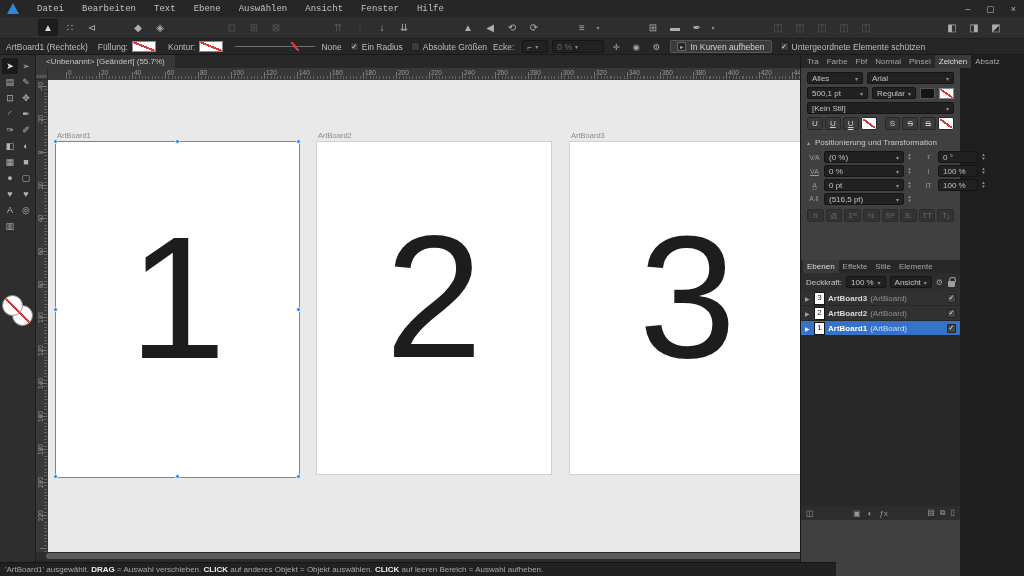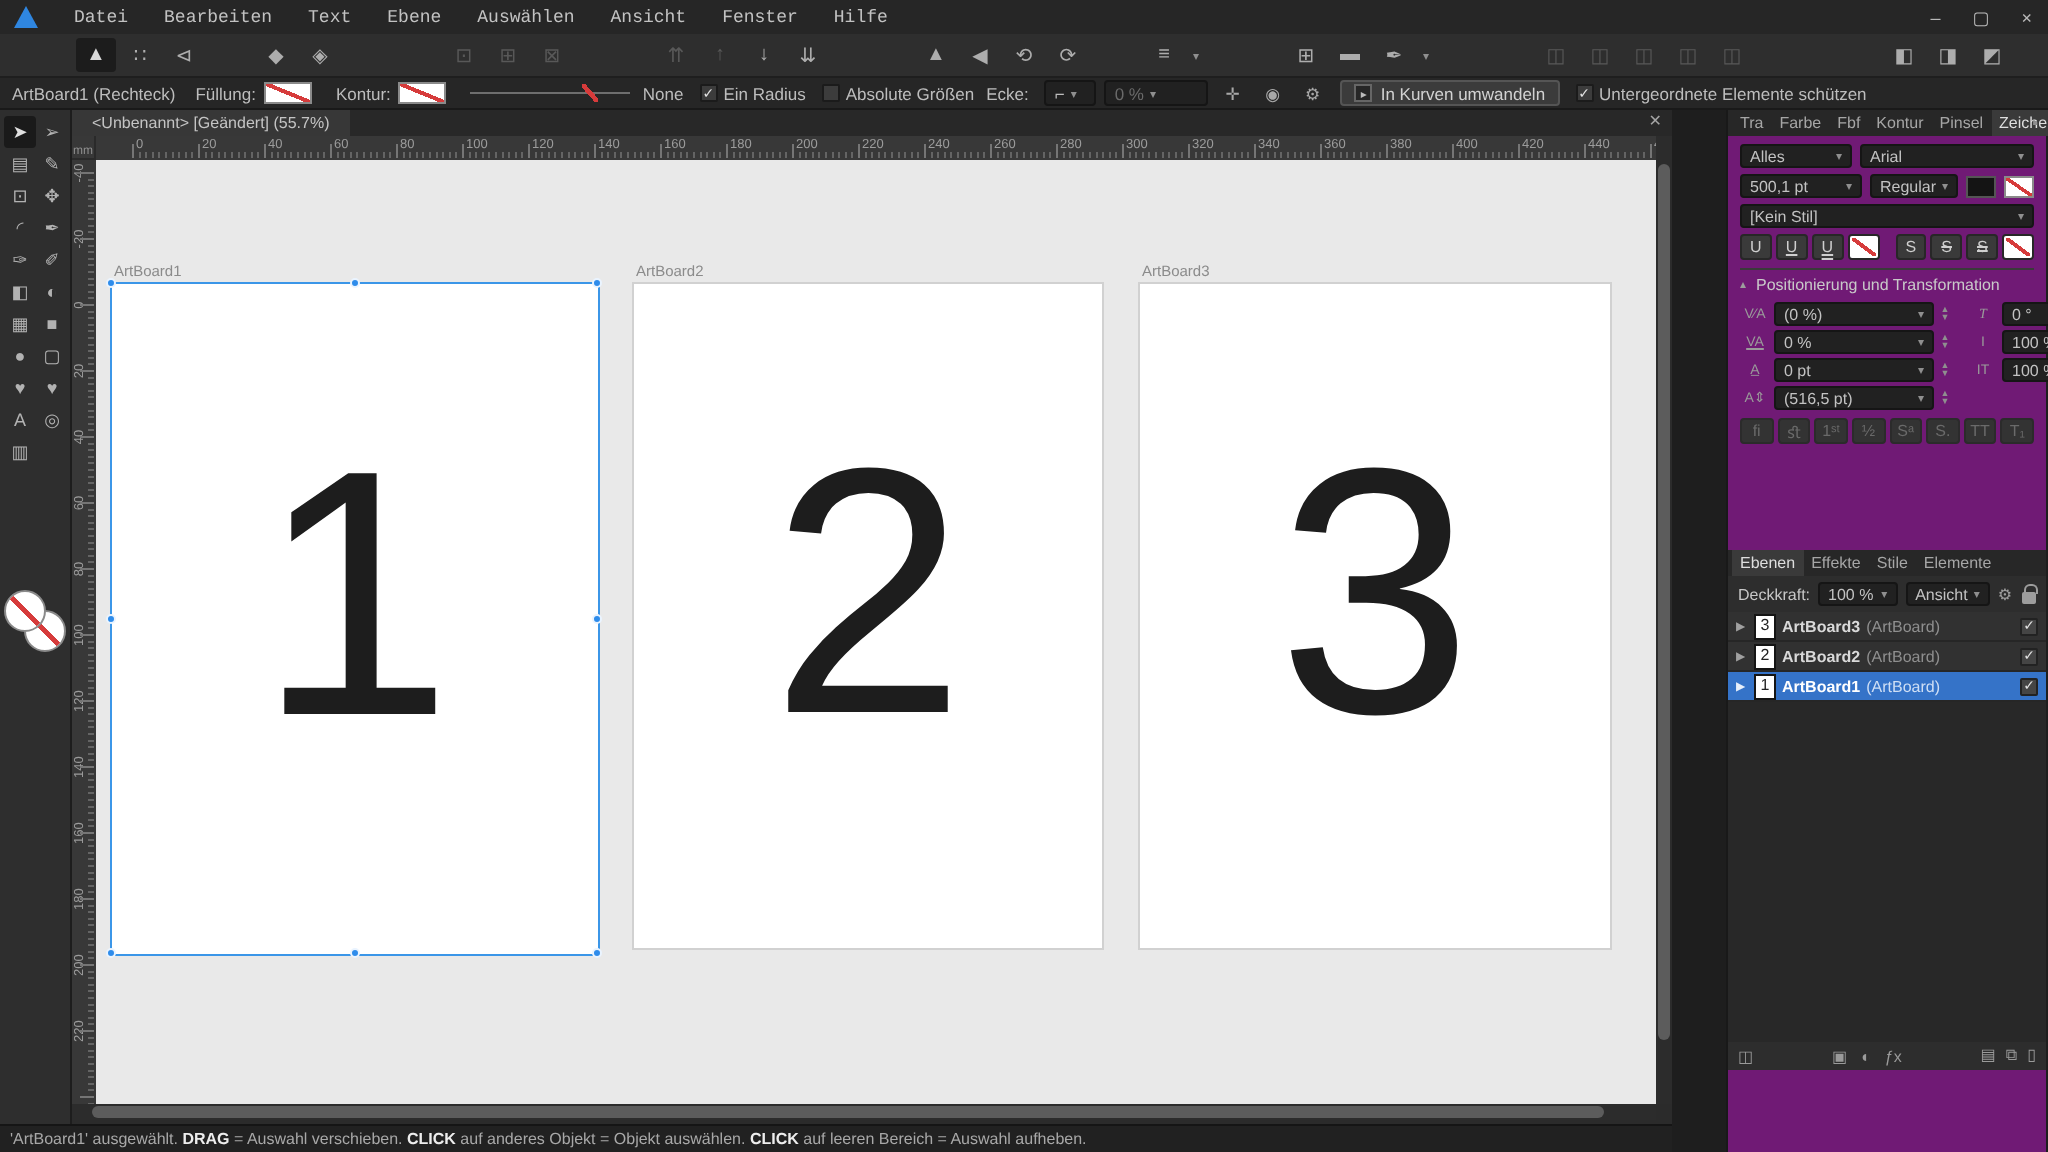--- a/index.html
+++ b/index.html
@@ -77,21 +77,21 @@
   .ab-0 { left:8px;  top:62px; width:243px; height:335px; }
   .ab-1 { left:269px; top:62px; width:234px; height:332px; }
   .ab-2 { left:522px; top:62px; width:235px; height:332px; }
   .handle { position:absolute; width:5px; height:5px; border-radius:50%; background:#2e8ceb; border:1px solid #eaf4ff; z-index:6;}
   .hscroll { position:absolute; left:36px; top:552px; width:792px; height:8px; background:#2c2c2c; z-index:12;}
   .hscroll .thumb { position:absolute; left:10px; top:1px; height:6px; width:calc(100% - 36px); background:#5c5c5c; border-radius:3px;}
   .vscroll { position:absolute; left:828px; top:68px; width:8px; height:484px; background:#2c2c2c; z-index:12;}
   .vscroll .thumb { position:absolute; top:14px; left:1px; width:6px; height:438px; background:#5c5c5c; border-radius:3px;}
   .docarea-bg { position:absolute; left:36px; top:55px; width:800px; height:507px; background:#2b2b2b; z-index:1;}
   
-  .rightpanel { position:absolute; left:863px; top:55px; width:160px; height:521px; background:#701a75; border-left:1px solid #191919; z-index:20; font-size:8px;}
+  .rightpanel { position:absolute; left:800px; top:55px; width:160px; height:521px; background:#404040; border-left:1px solid #191919; z-index:20; font-size:8px;}
   .studio-tabs { display:flex; align-items:center; height:13px; background:#272727; padding:0 2px; color:#a6a6a6; position:relative;}
   .studio-tab { padding:0 4px; height:13px; display:flex; align-items:center; white-space:nowrap;}
   .studio-tab.active { background:#3a3a3a; color:#dedede;}
   .panel-menu { position:absolute; right:4px; top:2px; color:#8e8e8e; font-size:8px;}
   .pbody { padding:4px 6px 0 6px; }
   .row { display:flex; gap:4px; margin-bottom:3px; align-items:center;}
   .dd { height:12px; background:#212121; border:1px solid #151515; border-radius:2px; display:flex; align-items:center; justify-content:space-between; gap:3px; padding:0 4px; color:#c2c2c2;}
   .dd .caret { font-size:6px; color:#8f8f8f;}
   .grow { flex:1; }
   .sw { width:15px; height:11px; flex:none;}
@@ -112,21 +112,21 @@
   .poscol { position:absolute; top:0; }
   .poscol.l { left:0; width:106px; }
   .poscol.r { left:114px; width:66px; }
   .tf-row { display:flex; align-items:center; gap:2px; margin-bottom:2px; height:12px;}
   .tf-icon { width:15px; flex:none; text-align:center; color:#9a9a9a; font-size:7px;}
   .tf-icon.us { text-decoration:underline; }
   .tf-icon.it { font-style:italic; font-family:"Liberation Serif",serif;}
   .stepper { width:7px; height:11px; display:flex; flex-direction:column; align-items:center; justify-content:center; color:#8f8f8f; font-size:4.5px; line-height:4.5px; flex:none;}
   .lang-gap { height:34px; }
   
-  .layers { background:#2d2d2d;margin-top:15px; }
+  .layers { background:#2d2d2d; }
   .opacity-row { display:flex; align-items:center; gap:4px; padding:3px 5px; }
   .gearlock { display:flex; gap:5px; align-items:center; color:#9d9d9d; }
   .padlock { width:7px; height:6px; background:#9d9d9d; border-radius:1px; position:relative; margin-top:3px;}
   .padlock:before { content:""; position:absolute; left:1px; top:-4px; width:5px; height:4px; border:1px solid #9d9d9d; border-bottom:none; border-radius:3px 3px 0 0;}
   .layer-row { height:15px; display:flex; align-items:center; gap:3px; padding:0 4px; background:#313131; border-bottom:1px solid #262626;}
   .layer-row.selected { background:#3573c8; }
   .layer-row .exp { color:#a0a0a0; font-size:6px; width:6px;}
   .layer-row.selected .exp { color:#e8f0fb; }
   .lthumb { width:11px; height:13px; background:#fff; border:1px solid #141414; color:#222; font-size:8px; display:flex; align-items:center; justify-content:center; line-height:1;}
   .lname { font-weight:bold; color:#d9d9d9; white-space:nowrap;}
@@ -236,21 +236,21 @@
   </span>
   <span class="ctx-dd dim" style="width:52px">
     <span>0 %</span>
     <span class="tb-caret">▾</span>
   </span>
   <span class="ctx-icon">✛</span>
   <span class="ctx-icon">◉</span>
   <span class="ctx-icon">⚙</span>
   <span class="btn-curves">
     <span class="mini">▸</span>
-    <span>In Kurven umwandeln</span>
+    <span>In Kurven aufheben</span>
   </span>
   <span class="chk">✓</span>
   <span>Untergeordnete Elemente schützen</span>
 </div>
 
 <div class="docarea-bg"></div>
 
 <div class="toolpanel">
   <div class="tools-grid" id="tools-grid">
       <div class="tool active">➤</div>
@@ -358,21 +358,21 @@
   </div>
 <div class="vscroll">
     <div class="thumb"></div>
   </div>
 
 <div class="rightpanel">
   <div class="studio-tabs" id="studio-tabs">
       <div class="studio-tab">Tra</div>
       <div class="studio-tab">Farbe</div>
       <div class="studio-tab">Fbf</div>
-      <div class="studio-tab">Kontur</div>
+      <div class="studio-tab">Normal</div>
       <div class="studio-tab">Pinsel</div>
       <div class="studio-tab active">Zeichen</div>
       <div class="studio-tab">Absatz</div>
       <span class="panel-menu">▪</span>
     </div>
   <div class="pbody">
     <div class="row">
       <div class="dd" style="width:56px">
         <span>Alles</span>
           <span class="caret">▾</span>

